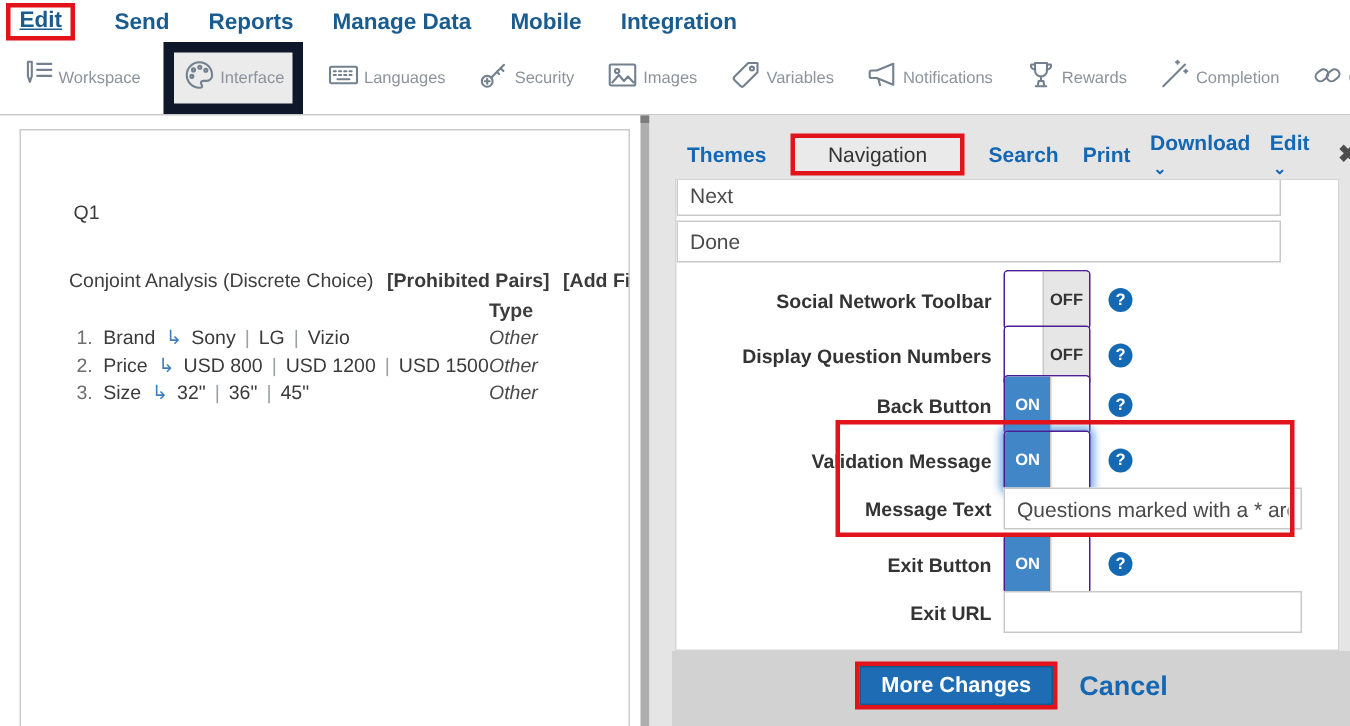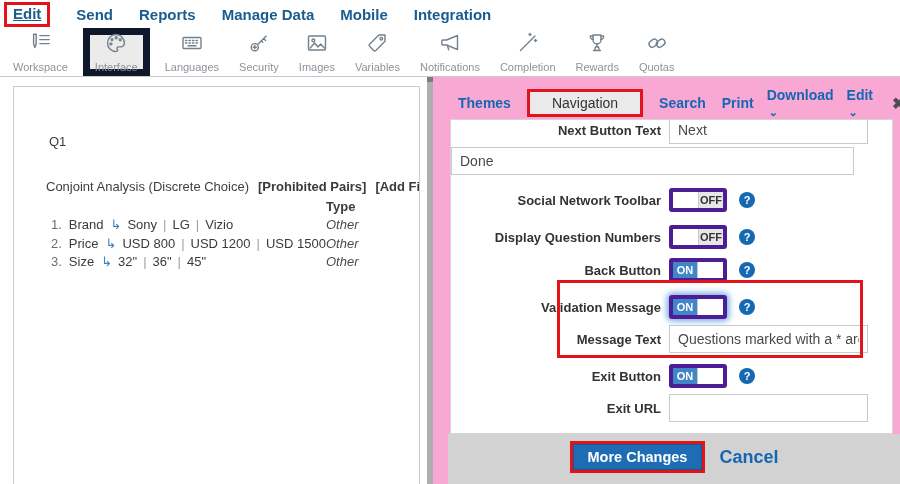--- a/index.html
+++ b/index.html
@@ -7,21 +7,21 @@
   .stage { position:relative; width:900px; height:484px; overflow:hidden; background:#fff; }
 
   
   .topnav { position:absolute; top:0; left:0; right:0; height:28px; display:flex; align-items:center; padding-left:4px; gap:26px; }
   .topnav a { color:#1b5c8f; font-size:15px; font-weight:bold; text-decoration:none; cursor:pointer; }
   .red-outline { border:3px solid #e3131b; padding:0px 6px 1px 6px; display:inline-block; }
   .red-outline a { text-decoration:underline; }
 
   
   .toolbar { position:absolute; top:28px; left:0; right:0; height:49px; display:flex; align-items:stretch; padding-left:8px; gap:10px; border-bottom:1px solid #c9c9c9; background:#fff; }
-  .tool { display:flex; flex-direction:column; align-items:center; justify-content:center; gap:2px; padding:2px 5px; cursor:pointer; }
+  .tool { display:flex; flex-direction:row; align-items:center; justify-content:center; gap:2px; padding:2px 5px; cursor:pointer; }
   .tool .tlabel { font-size:11px; color:#8d939b; white-space:nowrap; }
   .tool svg { width:24px; height:24px; stroke:#73808e; fill:none; stroke-width:1.4; stroke-linecap:round; stroke-linejoin:round; }
   .tool-selected { background:#ebebeb; }
   .tool-highlight { border:7px solid #0f172a; }
 
   
   .preview { position:absolute; left:13px; top:86px; width:407px; height:453px; background:#fff; border:1px solid #ccc; font-size:13px; color:#3c3c3c; overflow:hidden; }
   .q1 { position:absolute; left:35px; top:47px; }
   .qline { position:absolute; left:32px; top:92px; white-space:nowrap; }
   .qtitle { color:#3f3f3f; }
@@ -34,34 +34,34 @@
   .parrow { color:#3f7fbf; margin-right:6px; }
   .popts .sep { color:#9aa0a6; padding:0 6px; }
   .popts .opt { color:#3a3a3a; }
   .ptype { position:absolute; left:275px; font-style:italic; color:#4a4a4a; }
 
   
   .vscroll { position:absolute; left:427px; top:77px; width:6px; bottom:0; background:#aeaeae; cursor:pointer; }
   .vscroll::before { content:""; display:block; height:5px; background:#7d7d7d; }
 
   
-  .rpanel { position:absolute; left:433px; top:77px; right:0; bottom:0; background:#f9a8d4; }
+  .rpanel { position:absolute; left:433px; top:77px; right:0; bottom:0; background:#e5e5e5; }
   .tabbar { position:absolute; left:25px; top:12px; right:10px; height:28px; display:flex; align-items:center; font-size:14px; }
   .tablink { color:#1467b3; font-weight:bold; cursor:pointer; margin-right:16px; }
   .tab-selected { background:#eaeaea; color:#333; padding:3px 22px; border:3px solid #e3131b; margin-right:16px; cursor:pointer; font-weight:normal; }
   .tab-actions { margin-left:auto; display:flex; align-items:center; gap:13px; }
   .tab-actions .alink { color:#1467b3; font-weight:bold; font-size:14px; cursor:pointer; }
   .chev { font-size:11px; color:#1467b3; margin-left:2px; }
   .close-x { color:#4d4d4d; font-size:16px; font-weight:bold; margin-left:6px; cursor:pointer; }
 
   .formbox { position:absolute; left:17px; top:42px; width:443px; height:315px; border:1px solid #d5d5d5; background:#fff; overflow:hidden; }
   .frow { position:absolute; left:0; right:38px; display:flex; align-items:center; height:28px; }
   .flabel { flex:none; width:210px; text-align:right; margin-right:8px; font-size:13px; font-weight:bold; color:#333; }
   .finput { flex:1; height:28px; border:1px solid #c9c9c9; padding:4px 8px; font-size:14px; color:#4a4a4a; font-family:"Liberation Sans",sans-serif; background:#fff; outline:none; }
-  .toggle { display:flex; width:58px; height:24px; border:4px solid #4c1d95; border-radius:3px; overflow:hidden; cursor:pointer; background:#fff; flex:none; }
+  .toggle { display:flex; width:58px; height:40px; border:1px solid #4c1d95; border-radius:3px; overflow:hidden; cursor:pointer; background:#fff; flex:none; }
   .toggle .t-label { flex:1; display:flex; align-items:center; justify-content:center; font-size:11px; font-weight:bold; }
   .toggle .t-knob { width:26px; background:#fff; flex:none; }
   .toggle.off { flex-direction:row-reverse; }
   .toggle.off .t-label { background:#e6e6e6; color:#333; }
   .toggle.off .t-knob { border-right:1px solid #c9c9c9; }
   .toggle.on .t-label { background:#4187c7; color:#fff; }
   .toggle.on .t-knob { border-left:1px solid #c9c9c9; }
   .toggle.glow { box-shadow:0 0 6px 2px rgba(74,144,217,.8); }
   .help { display:inline-block; width:16px; height:16px; border-radius:50%; background:#1569b3; color:#fff; font-size:11px; font-weight:bold; text-align:center; line-height:16px; margin-left:12px; cursor:pointer; flex:none; }
 
@@ -137,30 +137,30 @@
     </div>
     <div class="tool">
       <span><svg viewBox="0 0 24 24">
             <path d="M19.5 4.5v14L8.5 14H5a1.2 1.2 0 0 1-1.2-1.2v-2.6A1.2 1.2 0 0 1 5 9h3.5z"></path>
             <path d="M9.5 14.5l1.2 4.3"></path>
           </svg></span>
       <span class="tlabel">Notifications</span>
     </div>
     <div class="tool">
       <span><svg viewBox="0 0 24 24">
-            <path d="M4.5 19.5 16 8M16 8l3-3M19.5 8.5v2M18.5 9.5h2M14 2.5v2M13 3.5h2"></path>
-          </svg></span>
-      <span class="tlabel">Completion</span>
-    </div>
-    <div class="tool">
-      <span><svg viewBox="0 0 24 24">
             <path d="M8 4h8v5a4 4 0 0 1-8 0z"></path>
             <path d="M8 5H5.4a2.6 2.6 0 0 0 2.8 3.3M16 5h2.6a2.6 2.6 0 0 1-2.8 3.3M12 13v3M8.5 19.5h7M9.8 19.5l.6-3.5h3.2l.6 3.5"></path>
           </svg></span>
       <span class="tlabel">Rewards</span>
+    </div>
+    <div class="tool">
+      <span><svg viewBox="0 0 24 24">
+            <path d="M4.5 19.5 16 8M16 8l3-3M19.5 8.5v2M18.5 9.5h2M14 2.5v2M13 3.5h2"></path>
+          </svg></span>
+      <span class="tlabel">Completion</span>
     </div>
     <div class="tool">
       <span><svg viewBox="0 0 24 24">
             <rect x="3.8" y="9" width="9" height="6.4" rx="3.2" transform="rotate(-38 8.3 12.2)"></rect>
             <rect x="11.2" y="9" width="9" height="6.4" rx="3.2" transform="rotate(-38 15.7 12.2)"></rect>
           </svg></span>
       <span class="tlabel">Quotas</span>
     </div>
   </div>
 
@@ -196,21 +196,20 @@
       <span class="tab-actions">
         <span class="alink">Print</span>
         <span class="alink"><span>Download</span> <span class="chev">⌄</span></span>
         <span class="alink"><span>Edit</span> <span class="chev">⌄</span></span>
         <span class="close-x">✖</span>
       </span>
     </div>
 
     <div class="formbox">
       <div class="frow" style="top:-4px">
-        <label class="flabel">Next Button Text</label>
         <input class="finput" value="Next" style="">
       </div>
       <div class="frow" style="top:27px">
         <input class="finput" value="Done" style="">
       </div>
       <div class="frow" style="top:66px">
         <label class="flabel">Social Network Toolbar</label>
         <span class="toggle off">
             <span class="t-label">OFF</span>
             <span class="t-knob"></span>

